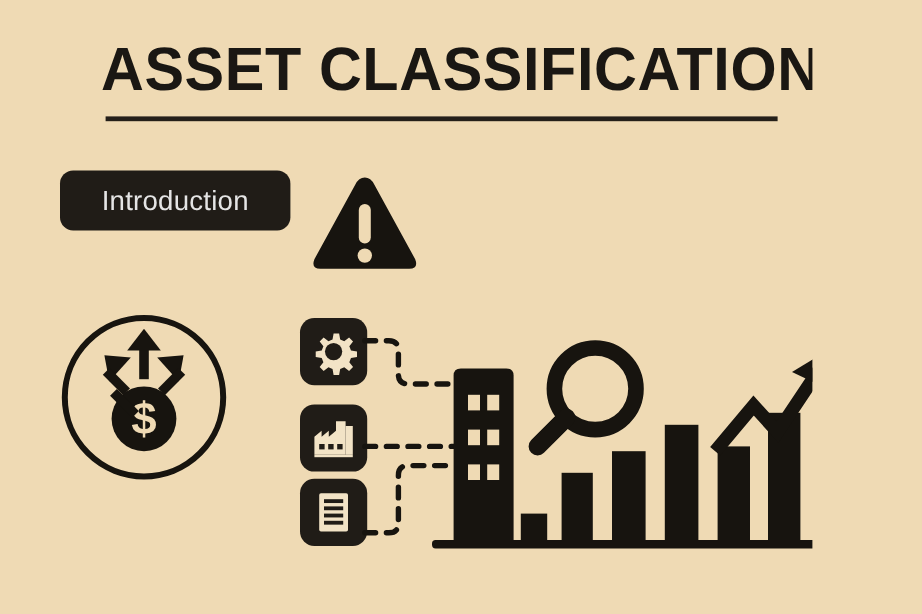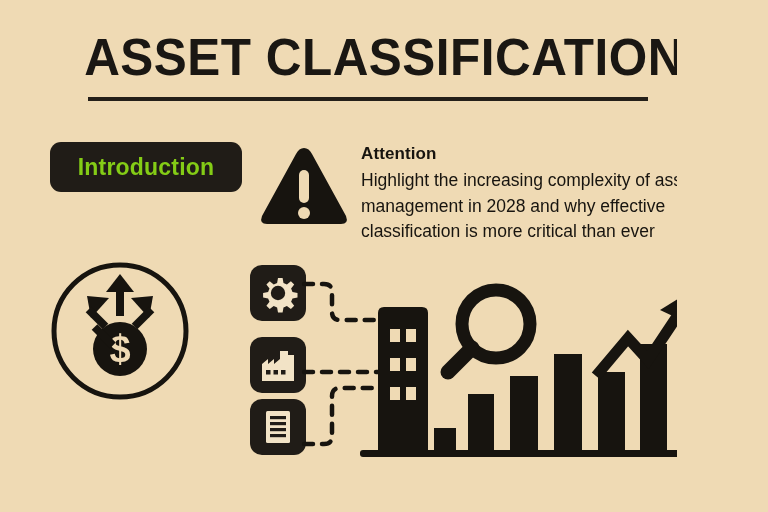--- a/index.html
+++ b/index.html
@@ -48,22 +48,22 @@
     top: 142px;
     width: 192px;
     height: 50px;
     background: #201c17;
     border-radius: 11px;
     display: flex;
     align-items: center;
     justify-content: center;
   }
   #intro-badge .label {
-    color: #84cc16;
-    font-weight: bold;
+    color: #e5e5e5;
+    font-weight: normal;
     font-size: 23px;
     letter-spacing: 0.2px;
   }
 
   
   #classification-icon {
     position: absolute;
     left: 49px;
     top: 260px;
     width: 142px;
@@ -174,24 +174,20 @@
   </div>
 
   <div id="warning-icon">
     <svg width="92" height="92" viewBox="0 0 92 92">
       <path d="M46 6 Q51 6 54 12 L88 74 Q91 82 83 82 L9 82 Q1 82 4 74 L38 12 Q41 6 46 6 Z" fill="#17140f"></path>
       <rect x="41" y="28" width="10" height="33" rx="5" fill="#efdab4"></rect>
       <circle cx="46" cy="71" r="6" fill="#efdab4"></circle>
     </svg>
   </div>
 
-  <div id="attention-block">
-    <div id="attention-title">Attention</div>
-    <div id="attention-body">Highlight the increasing complexity of asset management in 2028 and why effective classification is more critical than ever</div>
-  </div>
 
   <div class="method-tile" id="tile-gear">
     <svg width="56" height="56" viewBox="0 0 56 56">
       <g fill="#f2e3c6">
         <path d="M28 13 l4.6 .0 .9 5.0 3.4 1.4 4.0-3.1 3.3 3.3 -3.1 4.0 1.4 3.4 5.0 .9 0 4.6 -5.0 .9 -1.4 3.4 3.1 4.0 -3.3 3.3 -4.0-3.1 -3.4 1.4 -.9 5.0 -4.6 0 -.9-5.0 -3.4-1.4 -4.0 3.1 -3.3-3.3 3.1-4.0 -1.4-3.4 -5.0-.9 0-4.6 5.0-.9 1.4-3.4 -3.1-4.0 3.3-3.3 4.0 3.1 3.4-1.4 z"></path>
       </g>
       <circle cx="28" cy="28" r="7.2" fill="#201c17"></circle>
     </svg>
   </div>
 

